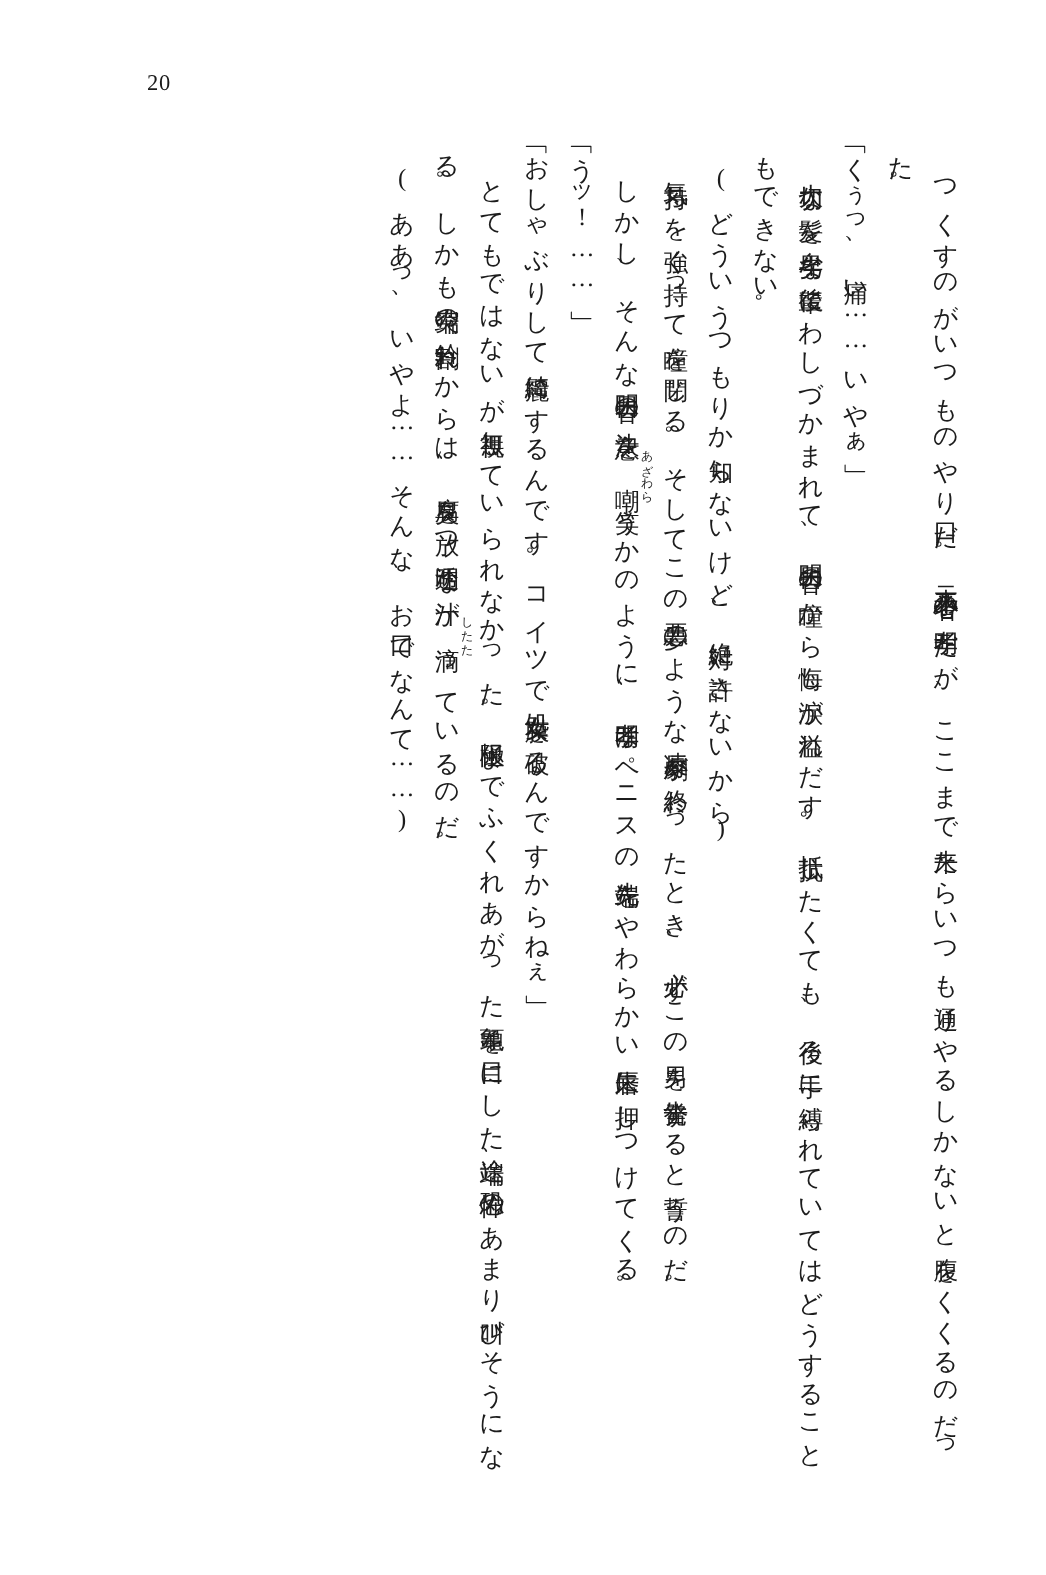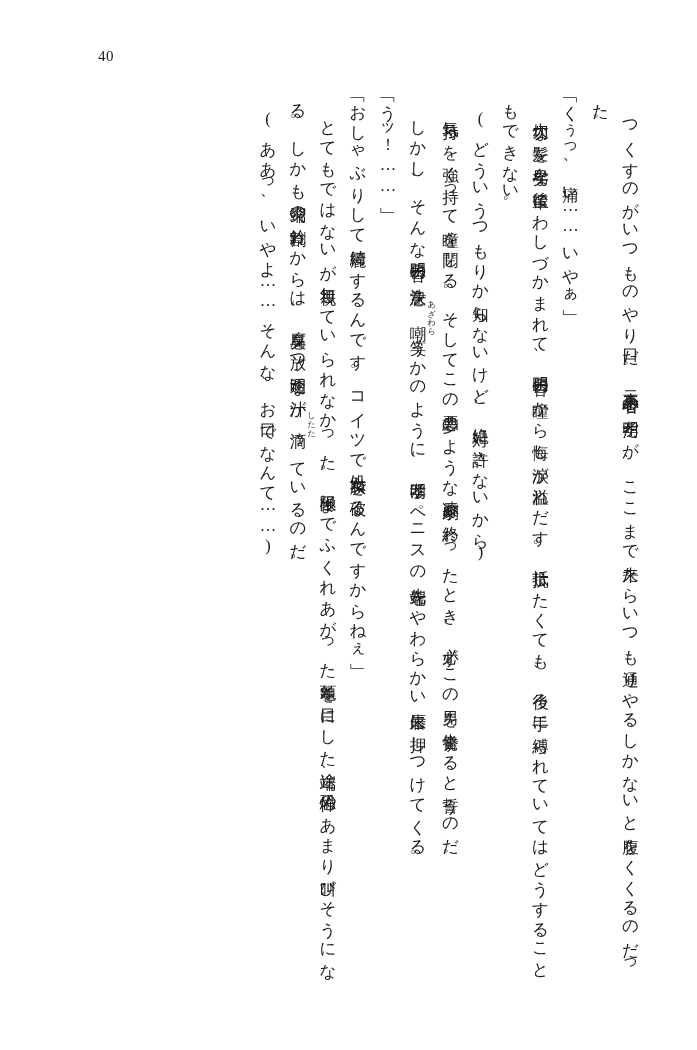--- a/index.html
+++ b/index.html
@@ -55,21 +55,21 @@
     letter-spacing: 0px;
     line-height: 1;
     color: #222;
   }
 </style>
 </head>
 <body>
 
 <div class="page">
 
-  <div class="page-number">40</div>
+  <div class="page-number">20</div>
 
   <div class="text-body">
     <p class="indent">つくすのがいつものやり口だ。元来小心者の孝明だが、ここまで来たらいつも通りやるしかないと腹をくくるのだった。</p>
     <p>「くぅっ、痛い……いやぁ」</p>
     <p class="indent">大切な髪を卑劣な後輩にわしづかまれて、明日香の瞳から悔し涙が溢れだす。抵抗したくても、後ろ手に縛られていてはどうすることもできない。</p>
     <p class="indent">(どういうつもりか知らないけど、絶対に許さないから)</p>
     <p class="indent">気持ちを強く持って瞳を閉じる。そしてこの悪夢のような凌辱劇が終わったとき、必ずこの男を告発すると誓うのだ。</p>
     <p class="indent">しかし、そんな明日香の決意を<ruby><span>嘲</span><rt>あざわら</rt></ruby>笑うかのように、孝明はペニスの先端をやわらかい朱唇に押しつけてくる。</p>
     <p>「うッ!……」</p>
     <p>「おしゃぶりして綺麗にするんです。コイツで処女膜を破るんですからねぇ」</p>

